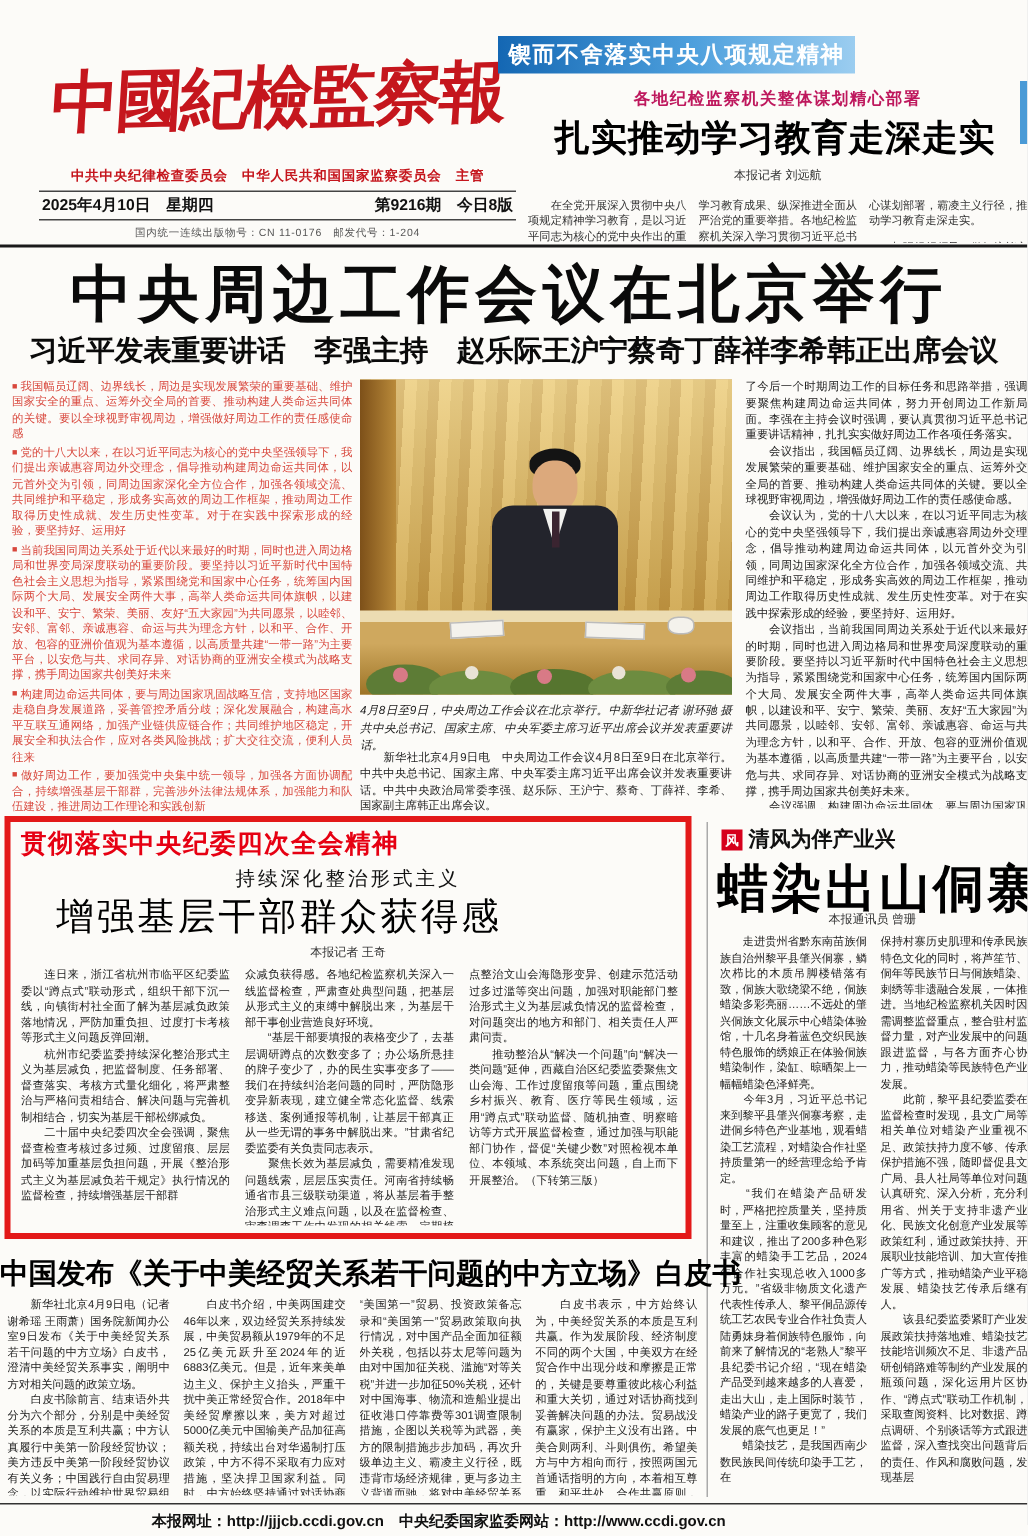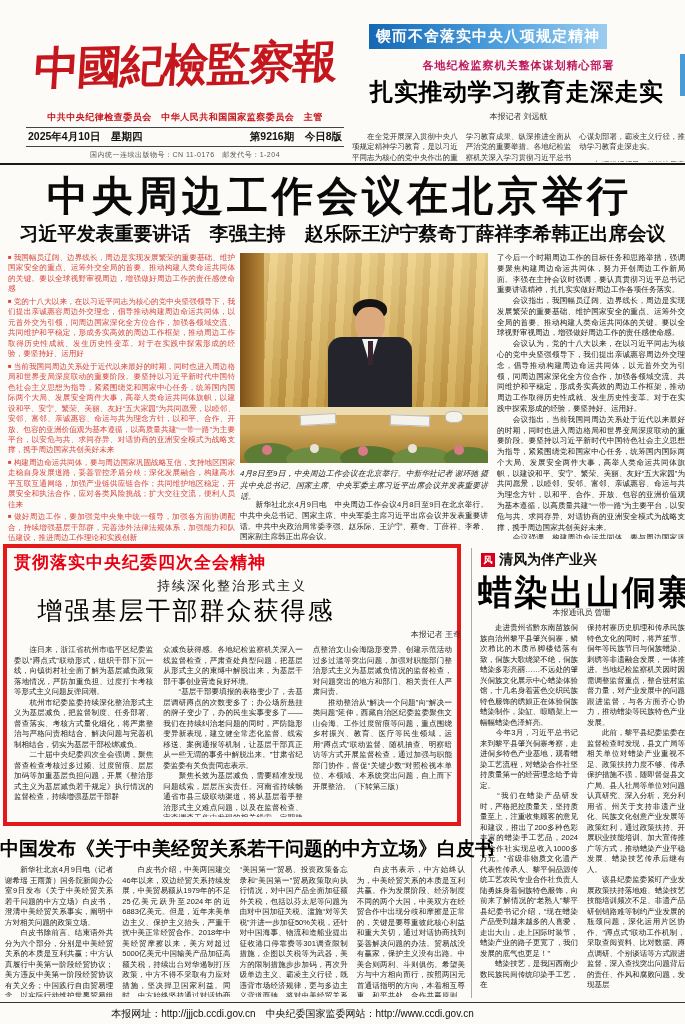--- a/index.html
+++ b/index.html
@@ -10,21 +10,21 @@
   .masthead-logo{left:24px;top:20px;width:322px;height:90px;line-height:90px;text-align:center;
     font-family:"DejaVu Serif",serif;font-weight:900;font-size:45px;color:#c5161d;
     letter-spacing:-2px;transform:skewX(-5deg) rotate(-1.5deg);white-space:nowrap;}
   .supervisor{left:26px;top:111px;width:318px;text-align:center;font-size:9px;font-weight:bold;
     color:#c5161d;letter-spacing:0.5px;white-space:nowrap;}
   .date-row{left:26px;top:127px;width:318px;height:20px;border-top:1px solid #444;border-bottom:1px solid #444;
     display:flex;justify-content:space-between;align-items:center;font-size:10.5px;font-weight:bold;color:#111;padding:0 2px;box-sizing:border-box;}
   .pub-code{left:26px;top:150px;width:318px;text-align:center;font-size:7px;color:#555;letter-spacing:0.5px;}
   .header-rule{left:0;top:163px;width:685px;height:2px;background:#1a1a1a;}
   
-  .banner{left:369px;top:24px;width:238px;height:25px;background:linear-gradient(90deg,#1467b3,#4ea0dd 55%,#9bcdf0);
+  .banner{left:332px;top:24px;width:238px;height:25px;background:linear-gradient(90deg,#1467b3,#4ea0dd 55%,#9bcdf0);
     color:#fff;font-weight:bold;font-size:15px;display:flex;align-items:center;justify-content:center;letter-spacing:1px;}
   .edge-mark{left:680px;top:54px;width:5px;height:42px;background:#4a9ad6;}
   .tr-kicker{left:352px;top:58px;width:333px;text-align:center;font-size:11px;font-weight:bold;color:#be185d;letter-spacing:1px;}
   .tr-headline{left:348px;top:76px;width:337px;text-align:center;font-family:"Liberation Serif",serif;
     font-size:24px;font-weight:900;color:#000;letter-spacing:0.5px;white-space:nowrap;}
   .tr-byline{left:352px;top:111px;width:333px;text-align:center;font-size:8px;color:#333;}
   .tr-cols{left:352px;top:124px;width:333px;height:38px;display:flex;gap:8px;overflow:hidden;}
   .tr-cols .col{flex:1;font-size:7.5px;line-height:1.42;text-align:justify;color:#333;}
   
   .lead-headline{left:0;top:169px;width:679px;text-align:center;font-size:41px;font-weight:900;
@@ -54,39 +54,39 @@
   .paper{position:absolute;background:#f4f2ec;border:0.5px solid #bbb;}
   .flowers{position:absolute;left:0;bottom:0;width:100%;height:34px;}
   .leaf,.bloom{position:absolute;border-radius:50%;}
   
   .red-box{left:3px;top:544px;width:458px;height:282px;border:4px solid #e31919;box-sizing:border-box;background:transparent;}
   .boxed-kicker{left:14px;top:551px;font-family:"Liberation Serif",serif;font-size:17px;font-weight:900;
     color:#e60012;letter-spacing:1px;white-space:nowrap;}
   .boxed-subkicker{left:3px;top:577px;width:458px;text-align:center;font-size:13px;color:#111;letter-spacing:2px;}
   .boxed-headline{left:3px;top:594px;width:366px;text-align:center;font-family:"Liberation Serif",serif;
     font-size:25px;font-weight:400;color:#000000;letter-spacing:2px;white-space:nowrap;}
-  .boxed-byline{left:3px;top:629px;width:458px;text-align:right;font-size:8px;color:#333;}
+  .boxed-byline{left:3px;top:629px;width:458px;text-align:center;font-size:8px;color:#333;}
   .boxed-cols{left:14px;top:645px;width:438px;height:172px;display:flex;gap:10px;overflow:hidden;}
   .generic-col{flex:1;font-size:7.5px;line-height:1.4;text-align:justify;color:#222;overflow:hidden;}
   
   .v-divider{left:471px;top:548px;width:1px;height:450px;background:#aaa;}
   .qf-kicker{left:481px;top:551px;display:flex;align-items:center;gap:4px;font-family:"Liberation Serif",serif;
     font-size:14px;font-weight:bold;color:#111;}
   .qf-icon{width:14px;height:14px;background:#d6001c;color:#fff;font-size:9px;line-height:14px;text-align:center;display:inline-block;}
   .la-headline{left:478px;top:570px;width:207px;text-align:center;font-family:"Liberation Serif",serif;
     font-size:34px;font-weight:900;letter-spacing:2px;color:#000;white-space:nowrap;}
   .la-byline{left:478px;top:607px;width:207px;text-align:center;font-size:8px;color:#333;}
   .la-cols{left:480px;top:623px;width:205px;height:372px;display:flex;gap:9px;overflow:hidden;}
   
   .wp-headline{left:0;top:836px;width:408px;text-align:center;font-family:"Liberation Serif",serif;
     font-size:19px;font-weight:900;color:#000;white-space:nowrap;}
   .wp-cols{left:5px;top:865px;width:460px;height:132px;display:flex;gap:9px;overflow:hidden;}
   
   .footer-rule{left:0;top:1002px;width:685px;height:1px;background:#333;}
-  .footer-text{left:0;top:1007px;width:585px;text-align:center;font-size:10px;font-weight:normal;color:#111;}
+  .footer-text{left:0;top:1007px;width:585px;text-align:center;font-size:10px;font-weight:bold;color:#111;}
 </style>
 </head>
 <body>
 
 <div class="page">
 
   <div class="abs masthead-logo">中國紀檢監察報</div>
   <div class="abs supervisor">中共中央纪律检查委员会　中华人民共和国国家监察委员会　主管</div>
   <div class="abs date-row">
     <span>2025年4月10日　星期四</span>

